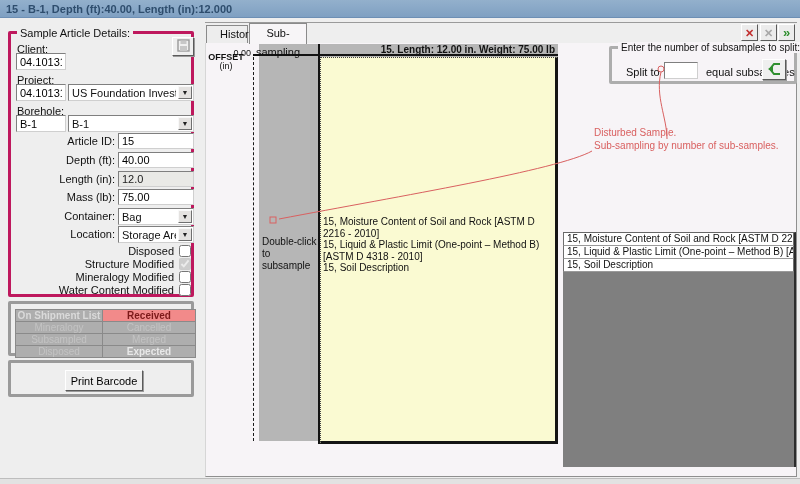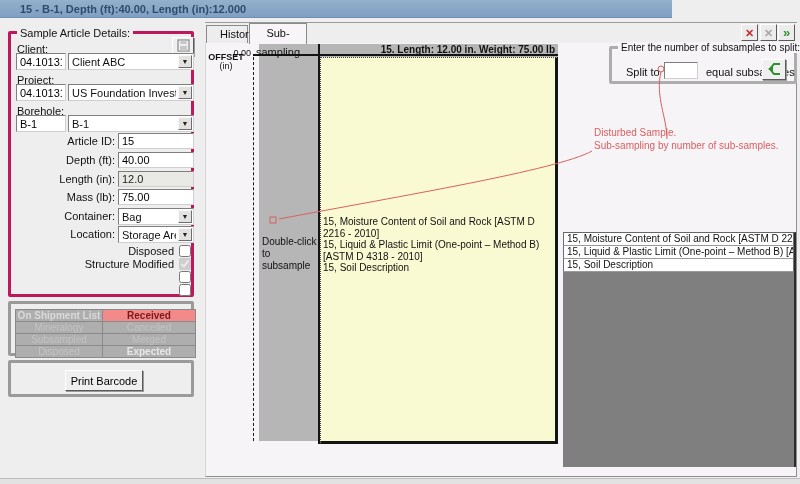--- a/index.html
+++ b/index.html
@@ -1,23 +1,23 @@
 <!DOCTYPE html>
 <html><head>
 <meta charset="utf-8">
 <style>
   * { margin:0; padding:0; box-sizing:border-box; }
   html,body { width:800px; height:484px; }
   body { font-family:"Liberation Sans", sans-serif; font-size:11px; color:#111; }
   #app { position:relative; width:800px; height:484px; background:#eeeeee; overflow:hidden; }
 
   
-  #titlebar { position:absolute; left:0; top:0; width:672px; height:18px;
+  #titlebar { position:absolute; left:0; top:0; width:800px; height:18px;
     background:linear-gradient(#93b0cc,#7fa0c2); color:#2e4d6d; font-weight:bold;
-    line-height:18px; padding-left:20px; border-bottom:1px solid #6d8fb4; }
+    line-height:18px; padding-left:6px; border-bottom:1px solid #6d8fb4; }
 
   
   .gbox { position:absolute; border:3px solid #be185d; border-radius:2px; }
   .legend { position:absolute; top:-7px; left:6px; background:#eeeeee; padding:0 3px; white-space:nowrap; }
 
   
   .sunken { background:#ffffff; border:1px solid; border-color:#7f7f7f #cfcfcf #cfcfcf #7f7f7f; font-size:11px; padding:1px 3px; font-family:"Liberation Sans",sans-serif; }
   .sunken:disabled { background:#e9e9e6; color:#222; }
   .combo { position:absolute; background:#fff; border:1px solid; border-color:#7f7f7f #cfcfcf #cfcfcf #7f7f7f; height:17px; }
   .combo .val { position:absolute; left:3px; top:2px; right:17px; white-space:nowrap; overflow:hidden; }
@@ -104,24 +104,20 @@
     <button class="btn3d" style="position:absolute; left:161px; top:3px; width:22px; height:19px;">
       <svg width="13" height="13" viewBox="0 0 13 13">
         <rect x="1" y="1" width="11" height="11" fill="none" stroke="#9a9a9a" stroke-width="1.4"></rect>
         <rect x="3.5" y="1.5" width="6" height="3.5" fill="#c7c7c7"></rect>
         <rect x="3" y="7" width="7" height="5" fill="#c7c7c7"></rect>
       </svg>
     </button>
 
     <div class="lbl" style="left:6px; top:9px;">Client:</div>
     <input class="sunken" style="position: absolute; left: 5px; top: 19px; width: 50px; height: 17px;" value="04.101310">
-    <div class="combo" style="left:57px; top:19px; width:126px;">
-      <span class="val">Client ABC</span>
-      <span class="dd">▼</span>
-    </div>
 
     <div class="lbl" style="left:6px; top:40px;">Project:</div>
     <input class="sunken" style="position: absolute; left: 5px; top: 50px; width: 50px; height: 17px;" value="04.101310">
     <div class="combo" style="left:57px; top:50px; width:126px;">
       <span class="val">US Foundation Investigation</span>
       <span class="dd">▼</span>
     </div>
 
     <div class="lbl" style="left:6px; top:71px;">Borehole:</div>
     <input class="sunken" style="position: absolute; left: 5px; top: 81px; width: 50px; height: 17px;" value="B-1">
@@ -151,21 +147,23 @@
     <div class="rlbl" style="left:0; top:194px; width:104px;">Location:</div>
     <div class="combo" style="left:107px; top:192px; width:76px;">
       <span class="val">Storage Area</span>
       <span class="dd">▼</span>
     </div>
 
     <div class="rlbl" style="left:0; top:211px; width:163px;">Disposed</div>
     <input type="checkbox" style="left: 168px; top: 211px;">
     <div class="rlbl" style="left:0; top:224px; width:163px;">Structure Modified</div>
     <input type="checkbox" style="left: 168px; top: 224px;" checked="checked" disabled="disabled">
+    <div class="rlbl" style="left:0; top:237px; width:163px;">Mineralogy Modified</div>
     <input type="checkbox" style="left: 168px; top: 237px;">
+    <div class="rlbl" style="left:0; top:250px; width:163px;">Water Content Modified</div>
     <input type="checkbox" style="left: 168px; top: 250px;">
   </div>
 
   <div class="gbox" style="left:8px; top:301px; width:186px; height:55px; border-color:#9a9a9a;">
     <div id="statusGrid">
       <div class="st st-on">On Shipment List</div>
       <div class="st st-recv">Received</div>
       <div class="st st-dim">Mineralogy</div>
       <div class="st st-dim">Cancelled</div>
       <div class="st st-dim">Subsampled</div>

